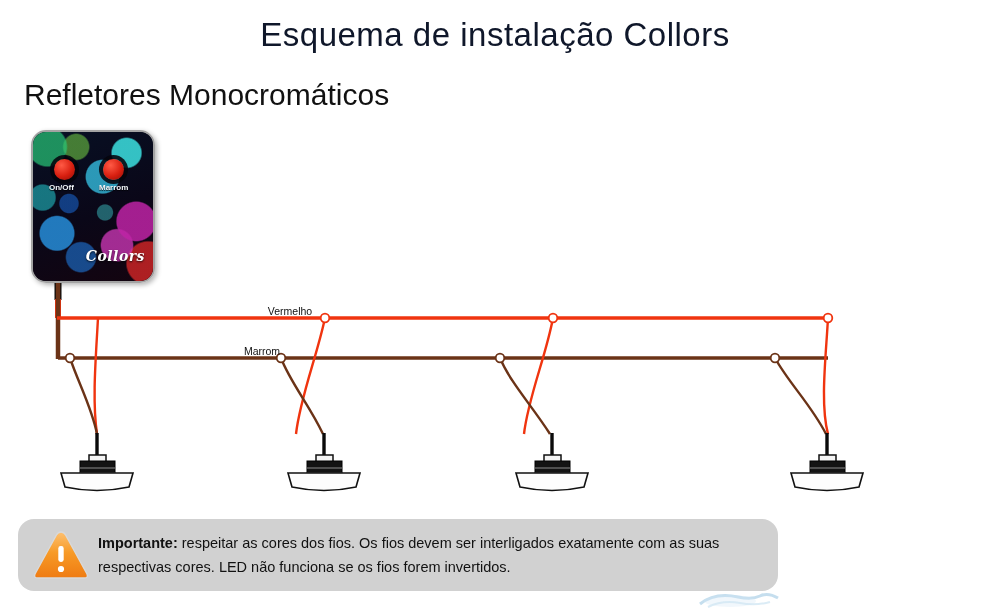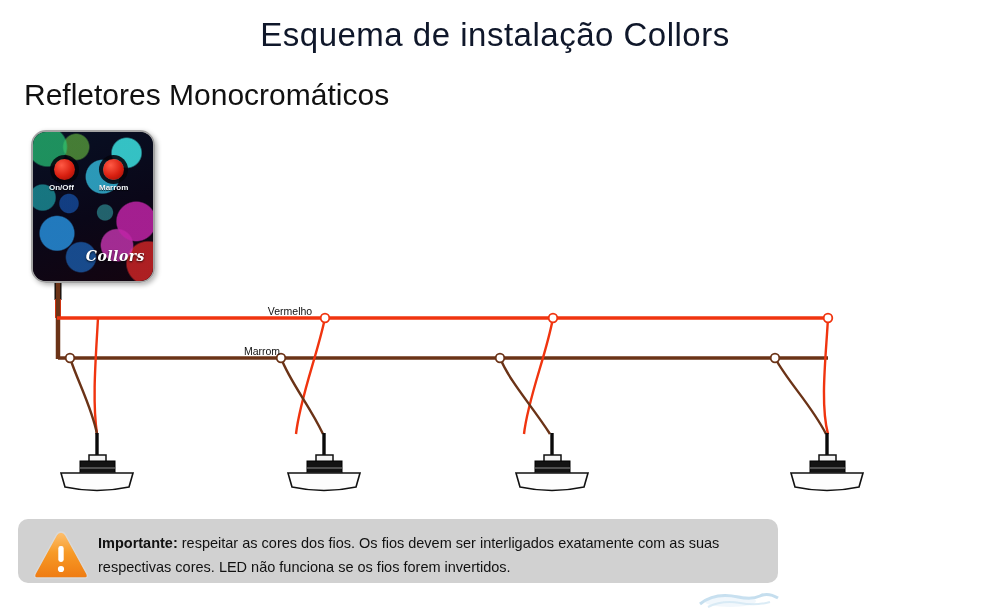--- a/index.html
+++ b/index.html
@@ -134,23 +134,23 @@
     height: 609px;
     pointer-events: none;
   }
 
   
   #warning-box {
     position: absolute;
     left: 18px;
     top: 519px;
     width: 760px;
-    height: 64px;
+    height: 72px;
     background: #d1d1d1;
-    border-radius: 10px;
+    border-radius: 16px;
     box-sizing: border-box;
   }
   #warning-icon {
     position: absolute;
     left: 14px;
     top: 10px;
     width: 58px;
     height: 52px;
   }
   #warning-text {

